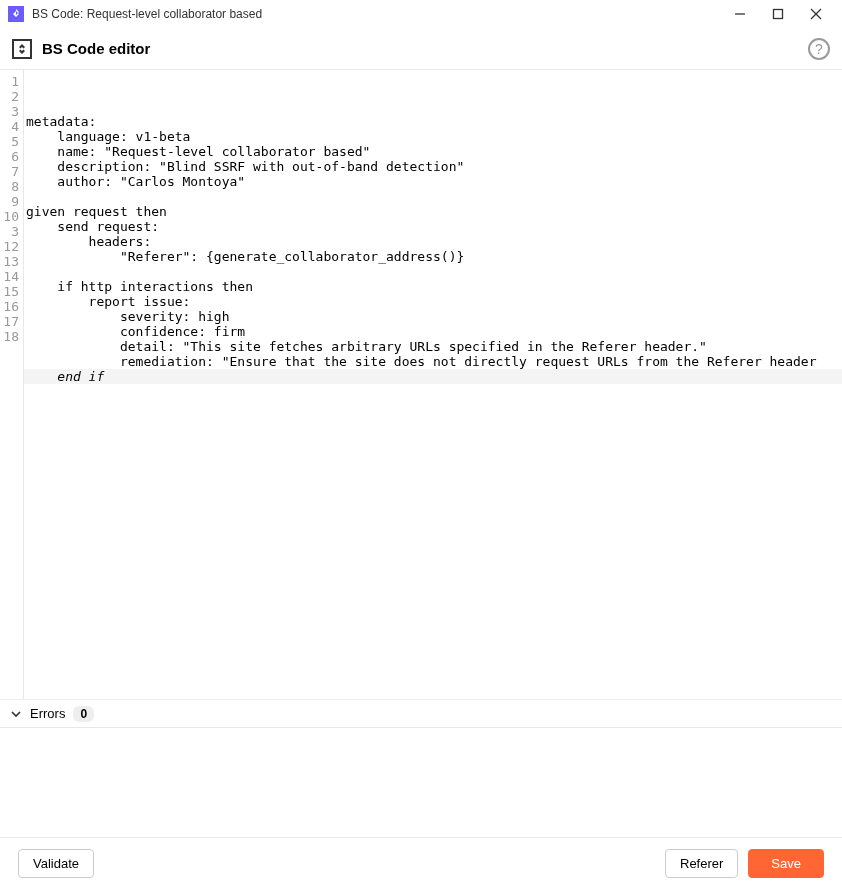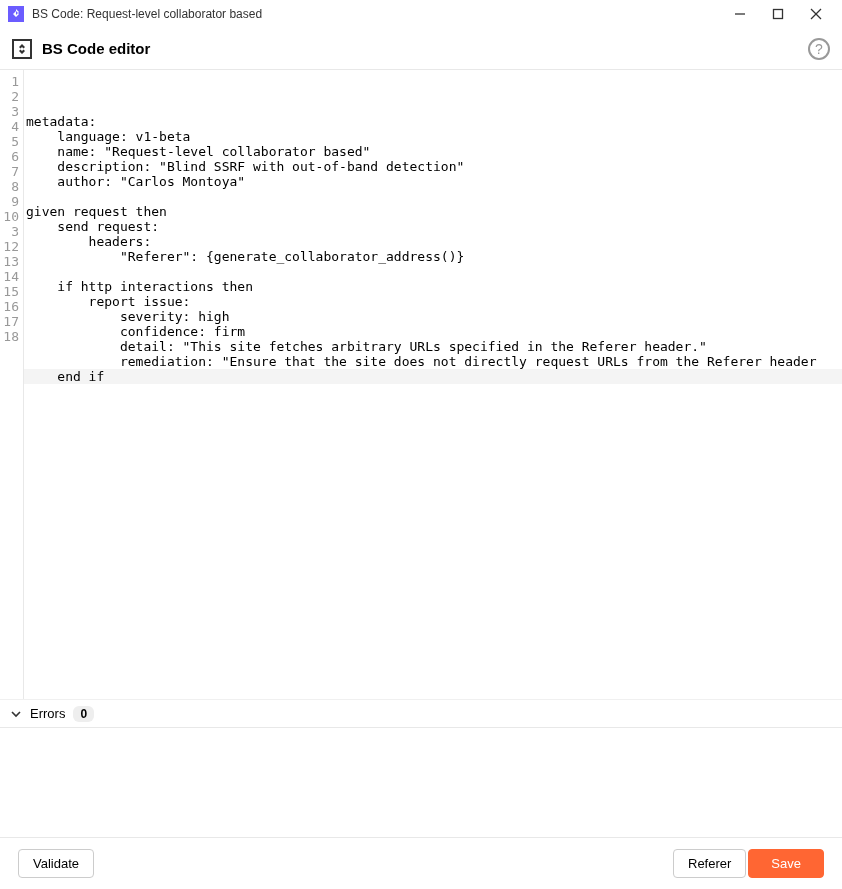--- a/index.html
+++ b/index.html
@@ -108,20 +108,21 @@
   white-space: pre;
   position: relative;
   margin-top: 40px;
 }
 .code-line {
   height: 15px;
   padding-left: 2px;
 }
 .code-line.highlight {
   background: #f4f4f4;
+  font-style: italic;
 }
 .errors-bar {
   height: 28px;
   display: flex;
   align-items: center;
   gap: 8px;
   padding: 0 10px;
   font-size: 13px;
   border-top: 1px solid #f0f0f0;
 }
@@ -157,20 +158,21 @@
   background: #fff;
   border-radius: 4px;
   font-size: 13px;
   cursor: pointer;
 }
 .btn-primary {
   background: #ff6633;
   color: #fff;
   border-color: #ff6633;
   padding: 6px 22px;
+  margin-left: 8px;
 }
 .svg-ico { display: block; }
 </style>
 </head>
 <body>
 
 <div class="titlebar">
   <div class="app-icon">
     <svg class="svg-ico" width="10" height="10" viewBox="0 0 10 10">
         <path d="M5 0 L8 3 L7 4 L5 2 L5 6 L7 4 L8 5 L5 8 L2 5 L5 2 Z" fill="#fff"></path>

